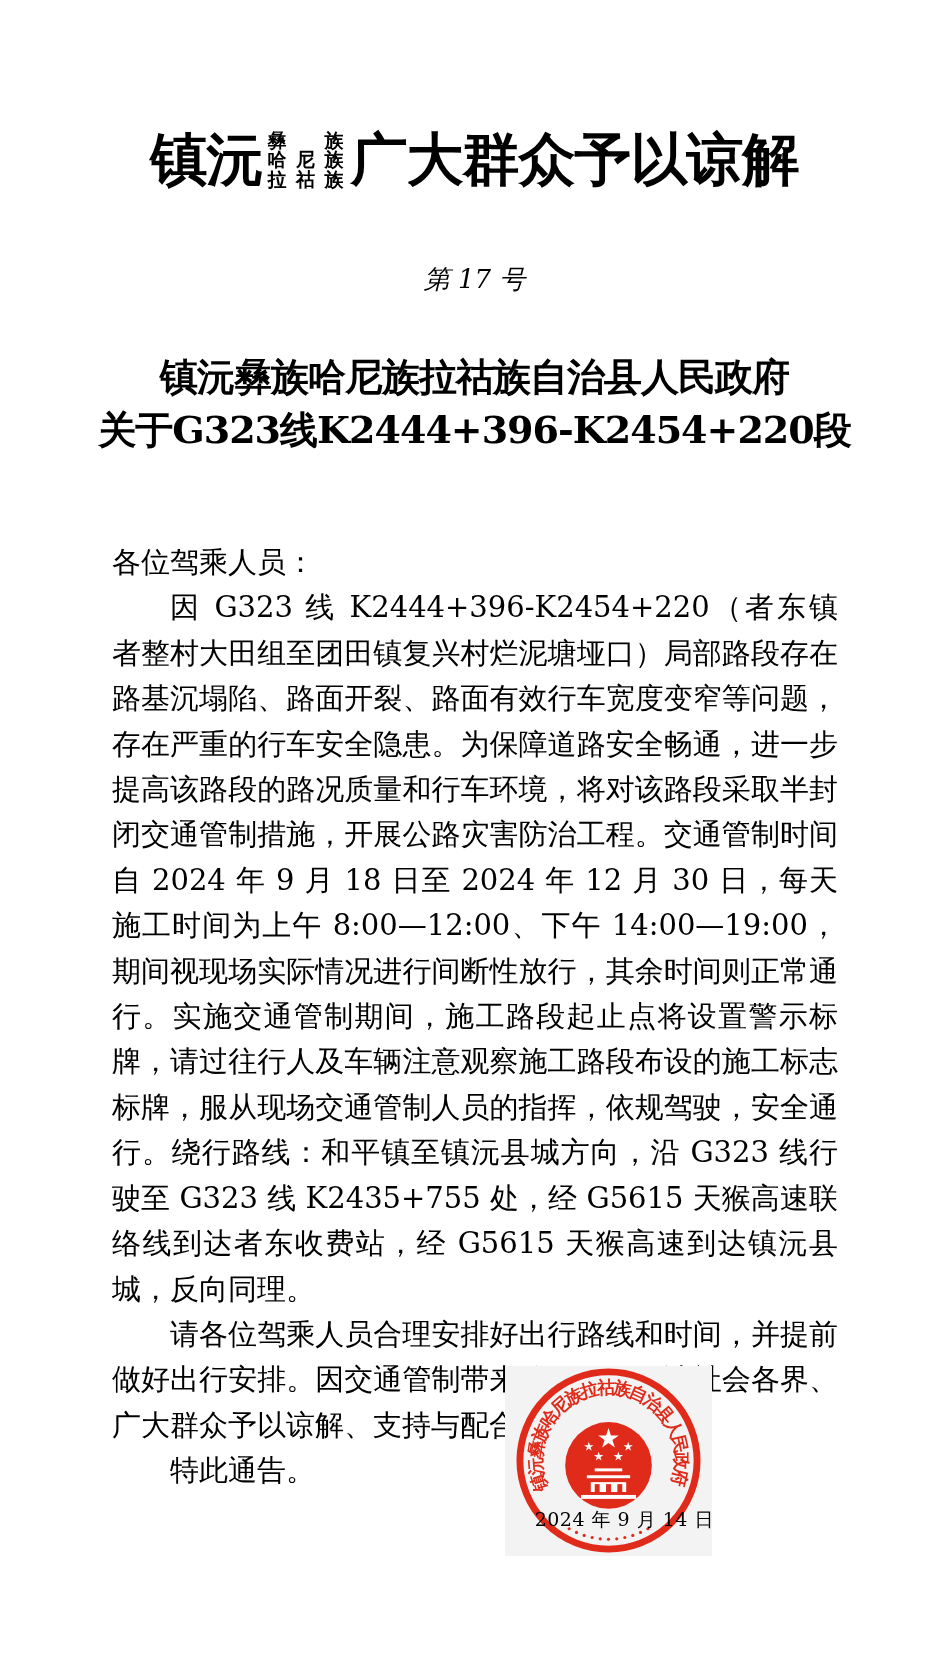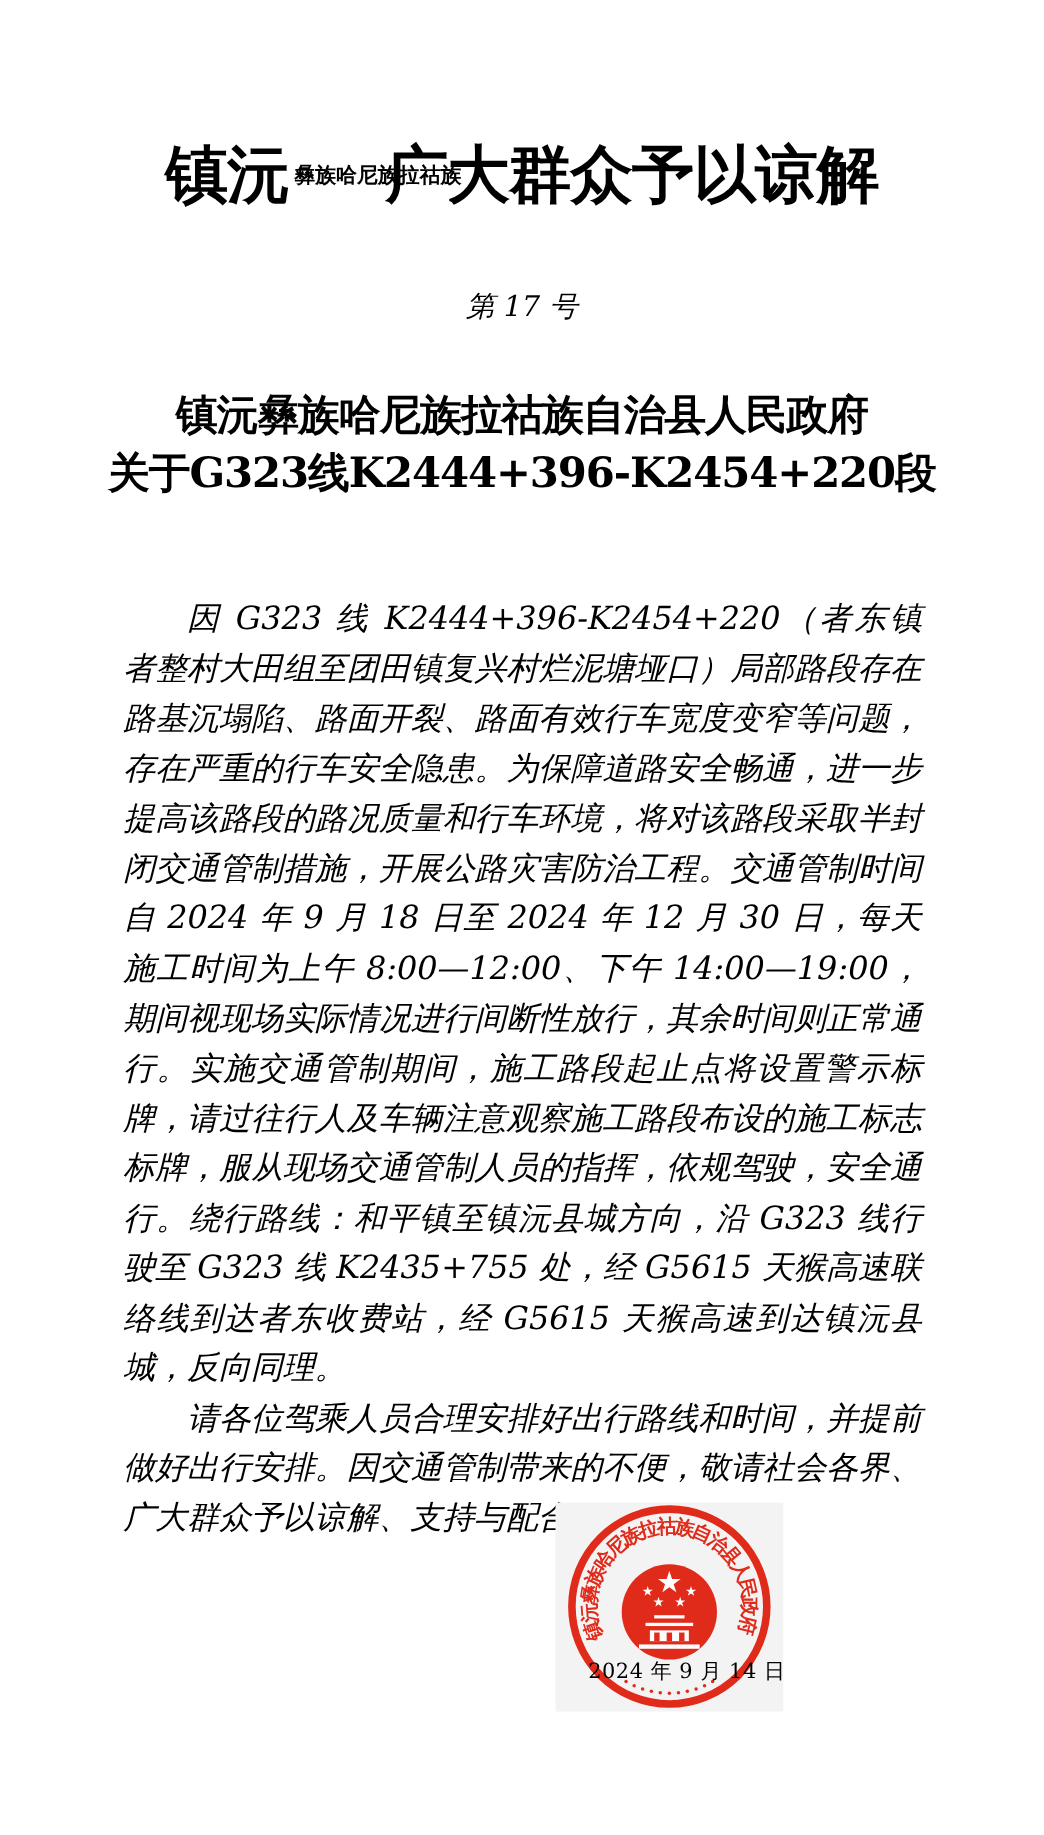--- a/index.html
+++ b/index.html
@@ -16,21 +16,21 @@
   .masthead {
     position: absolute; top: 128px; left: 0; width: 949px;
     display: flex; justify-content: center; align-items: center;
     font-weight: bold; white-space: nowrap;
   }
   .masthead-main {
     font-size: 57px; line-height: 62px; letter-spacing: -1px;
   }
   .ethnic-block {
     width: 76px; margin: 2px 7px 0 5px;
-    display: flex; flex-direction: row;
+    display: flex; flex-direction: column; justify-content: center;
   }
   .ethnic-row {
     font-size: 19px; line-height: 19.5px; font-weight: bold;
     text-align: justify; text-align-last: justify;
   }
 
   
   .issue-number {
     position: absolute; top: 262px; left: 0; width: 949px;
     text-align: center; font-size: 26px; line-height: 34px; font-style: italic;
@@ -44,21 +44,21 @@
     letter-spacing: -1px;
   }
 
   
   .body-text {
     position: absolute; top: 540px; left: 112px; width: 726px;
     font-size: 29px; line-height: 45.4px;
     text-align: justify; text-justify: inter-ideograph;
   }
   .body-text p { margin: 0; padding: 0; }
-  .body-text p.indent { text-indent: 2em; font-style: italic; }
+  .body-text p.indent { text-indent: 2em; }
 
   
   .seal-wrap {
     position: absolute; left: 505px; top: 1366px;
     width: 207px; height: 190px;
     background: #f3f3f3;
     z-index: 1;
   }
   .seal-svg { display: block; margin: 1px 0 0 5px; }
   .seal-ring-text { font-family: "DejaVu Serif", "Liberation Serif", serif; }
@@ -84,22 +84,24 @@
 </div>
 
 <div class="issue-number">第 17 号</div>
 
 <div class="doc-title">
   <div>镇沅彝族哈尼族拉祜族自治县人民政府</div>
   <div>关于G323线K2444+396-K2454+220段</div>
 </div>
 
 <div class="body-text">
+  <p>各位驾乘人员：</p>
   <p class="indent">因 G323 线 K2444+396-K2454+220（者东镇者整村大田组至团田镇复兴村烂泥塘垭口）局部路段存在路基沉塌陷、路面开裂、路面有效行车宽度变窄等问题，存在严重的行车安全隐患。为保障道路安全畅通，进一步提高该路段的路况质量和行车环境，将对该路段采取半封闭交通管制措施，开展公路灾害防治工程。交通管制时间自 2024 年 9 月 18 日至 2024 年 12 月 30 日，每天施工时间为上午 8:00—12:00、下午 14:00—19:00，期间视现场实际情况进行间断性放行，其余时间则正常通行。实施交通管制期间，施工路段起止点将设置警示标牌，请过往行人及车辆注意观察施工路段布设的施工标志标牌，服从现场交通管制人员的指挥，依规驾驶，安全通行。绕行路线：和平镇至镇沅县城方向，沿 G323 线行驶至 G323 线 K2435+755 处，经 G5615 天猴高速联络线到达者东收费站，经 G5615 天猴高速到达镇沅县城，反向同理。</p>
   <p class="indent">请各位驾乘人员合理安排好出行路线和时间，并提前做好出行安排。因交通管制带来的不便，敬请社会各界、广大群众予以谅解、支持与配合。</p>
+  <p class="indent">特此通告。</p>
 </div>
 
 <div class="seal-wrap">
   <svg class="seal-svg" viewBox="0 0 200 190" width="197" height="187">
     <defs>
       <path id="ringPath" d="M 38.4 123.7 A 68 68 0 1 1 161.6 123.7" fill="none"></path>
       <polygon id="star" points="0,-1 0.225,-0.309 0.951,-0.309 0.363,0.118 0.588,0.809 0,0.382 -0.588,0.809 -0.363,0.118 -0.951,-0.309 -0.225,-0.309"></polygon>
     </defs>
     <circle cx="100" cy="95" r="90" fill="none" stroke="#e02a1a" stroke-width="7"></circle>
     <text class="seal-ring-text" font-size="18" font-weight="bold" fill="#e02a1a">

